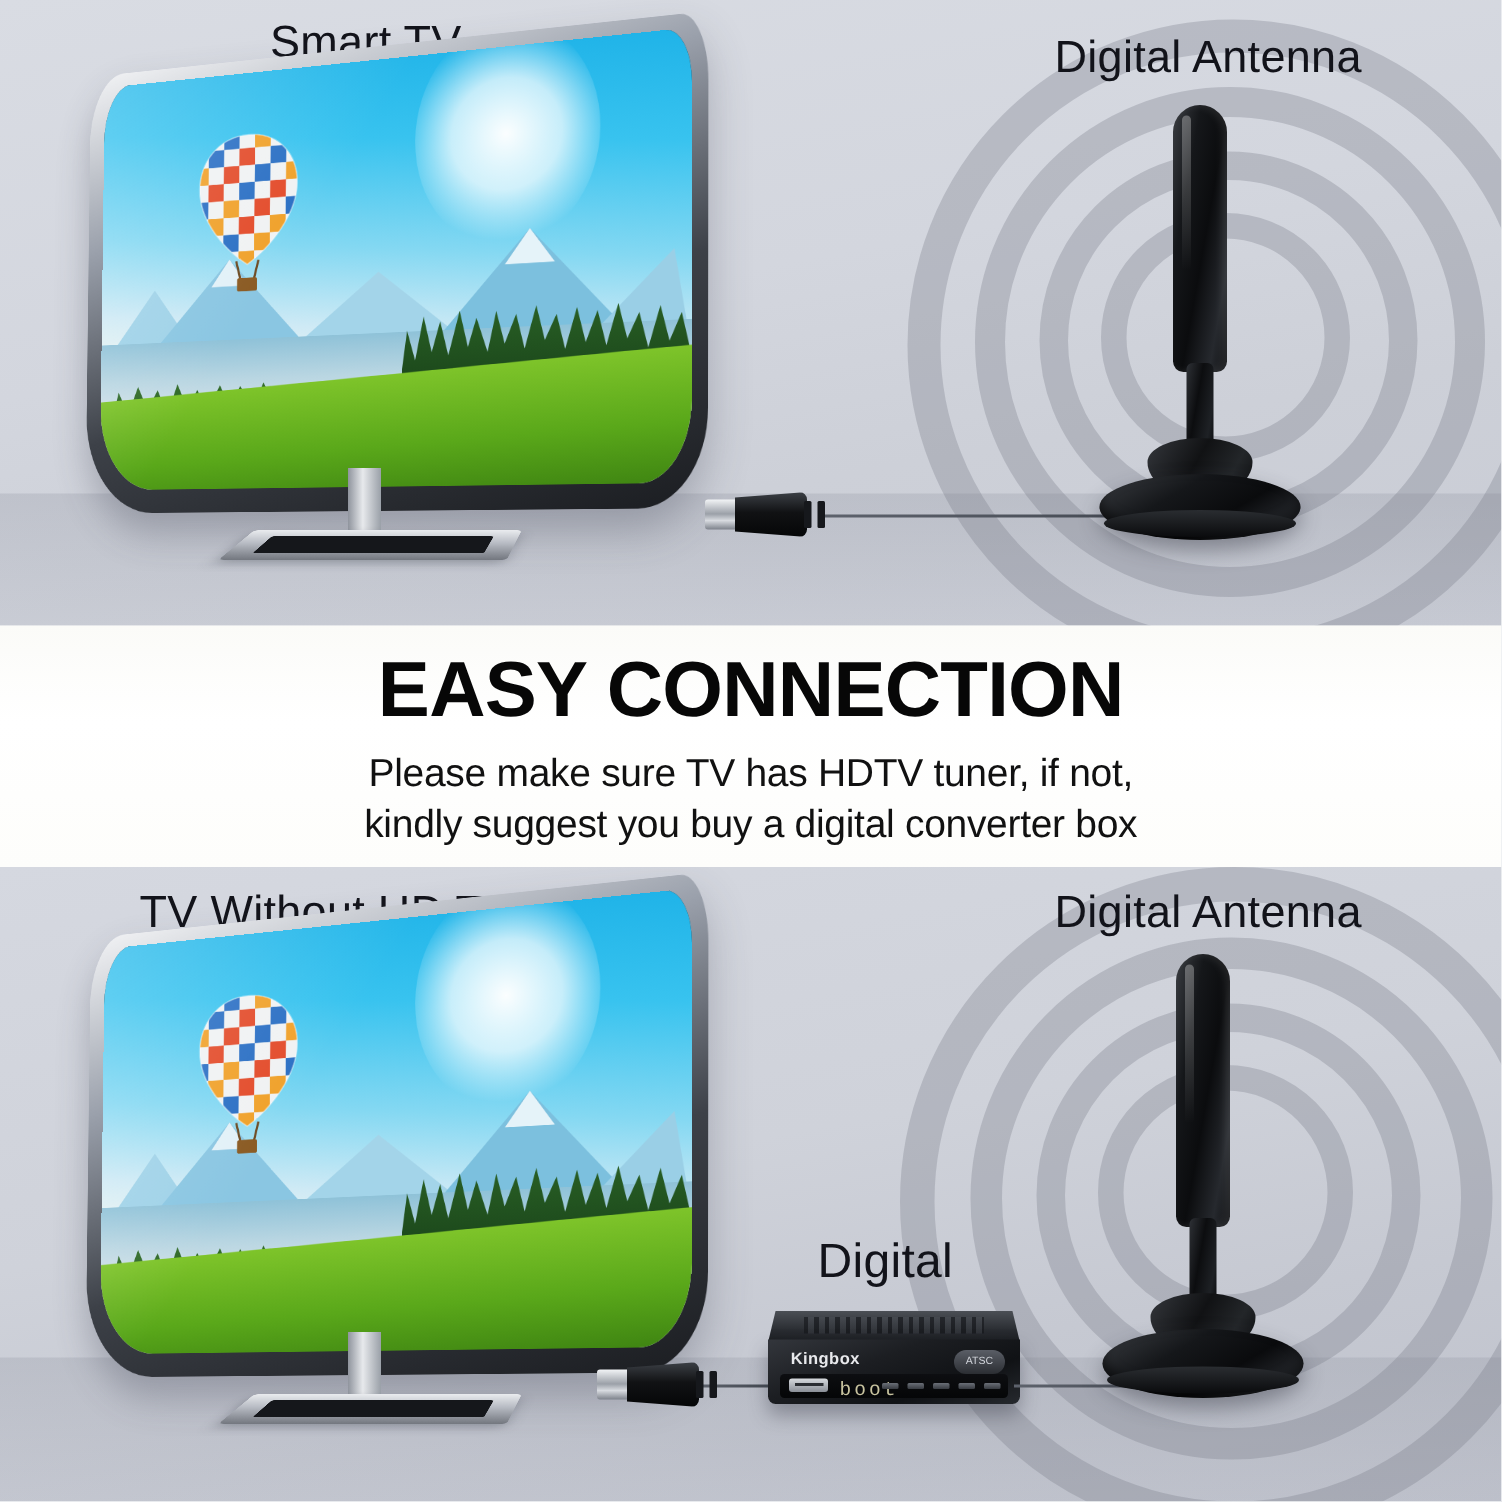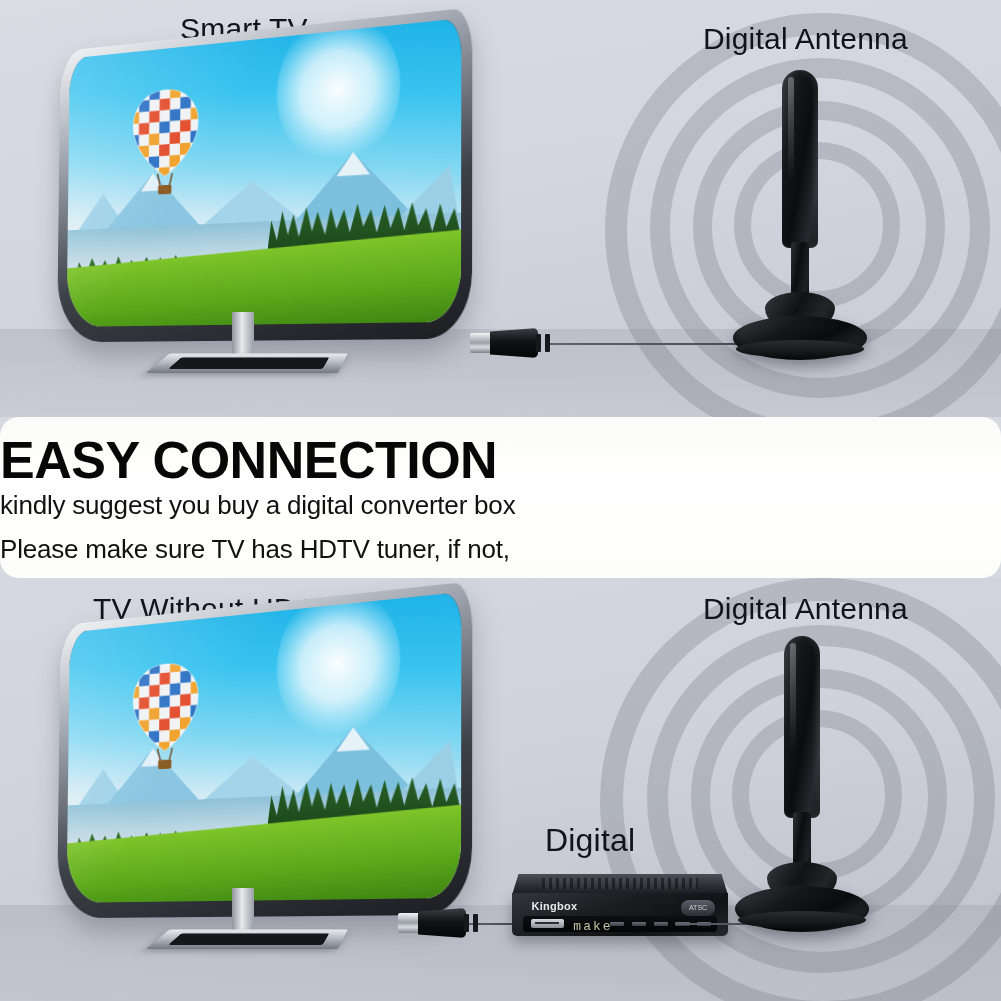--- a/index.html
+++ b/index.html
@@ -13,21 +13,21 @@
   #panel-bottom{top:578px;height:423px;
     background:linear-gradient(170deg,#d5d8e0 0%,#cfd2da 45%,#c6c9d2 72%,#bfc2cc 100%);}
   .floor{position:absolute;left:0;width:1001px;bottom:0;
     background:linear-gradient(180deg,rgba(150,154,166,.30),rgba(172,176,188,.12));}
   #panel-top .floor{height:88px;}
   #panel-bottom .floor{height:96px;}
 
   
   #band{position:absolute;left:0;top:417px;width:1001px;height:161px;
     background:linear-gradient(180deg,#fbfbf8 0%,#ffffff 40%,#fdfdfb 100%);
-    border-radius:19px;}
+    text-align:center;}
   #band-title{font-size:52px;font-weight:bold;letter-spacing:-.5px;color:#070707;
     margin-top:16px;line-height:1.05;}
   #band-sub1,#band-sub2{font-size:26px;color:#111;line-height:1.32;letter-spacing:-.2px;}
   #band-sub1{margin-top:10px;}
 
   
   .label{position:absolute;font-size:30px;color:#12131a;letter-spacing:.2px;white-space:nowrap;}
   #label-smart-tv{left:180px;top:12px;}
   #label-antenna-top{left:703px;top:22px;}
   #label-tv-no-tuner{left:93px;top:592px;}
@@ -248,22 +248,22 @@
       <div class="ant-rod" style="top:0;width:36px;height:178px;"></div>
       <div class="ant-neck" style="top:172px;width:18px;height:62px;"></div>
       <div class="ant-hub" style="top:222px;width:70px;height:40px;"></div>
       <div class="ant-base" style="top:246px;width:134px;height:44px;"></div>
       <div class="ant-base-rim" style="top:270px;width:128px;height:18px;"></div>
     </div>
   </div>
 
   <div id="band">
     <div id="band-title">EASY CONNECTION</div>
+    <div id="band-sub1">Please make sure TV has HDTV tuner, if not,</div>
     <div id="band-sub2">kindly suggest you buy a digital converter box</div>
-    <div id="band-sub1">Please make sure TV has HDTV tuner, if not,</div>
   </div>
 
   <div class="panel" id="panel-bottom">
     <div class="floor"></div>
 
     <div class="rings" style="left:800px;top:200px;">
       <div class="ring" style="left:-200px;top:-200px;width:400px;height:400px;border-width:23px;"></div>
       <div class="ring" style="left:-153px;top:-153px;width:306px;height:306px;border-width:21px;"></div>
       <div class="ring" style="left:-109px;top:-109px;width:218px;height:218px;border-width:19px;"></div>
       <div class="ring" style="left:-68px;top:-68px;width:136px;height:136px;border-width:17px;"></div>
@@ -348,34 +348,34 @@
     </div>
 
     <div class="cable" style="left:465px;top:345px;width:55px;"></div>
     <div class="conn" style="left:398px;top:328px;width:86px;height:34px;">
       <div class="conn-tip" style="width:24px;height:20px;"></div>
       <div class="conn-body" style="left:20px;width:48px;height:30px;"></div>
       <div class="conn-ridge" style="left:66px;width:5px;height:18px;"></div>
       <div class="conn-ridge" style="left:75px;width:5px;height:18px;"></div>
     </div>
 
-    <div id="converter" style="left:512px;top:296px;width:168px;height:62px;padding-left:48px;">
+    <div id="converter" style="left:512px;top:296px;width:168px;height:62px;">
       <div class="box-top">
         <div class="vents"></div>
       </div>
       <div class="box-face">
         <div class="brand">Kingbox</div>
         <div class="badge">
           <span>ATSC</span>
         </div>
         <div class="strip">
           <div class="usb">
             <div class="usb-slot"></div>
           </div>
-          <div class="vfd">make</div>
+          <div class="vfd">boot</div>
           <div class="btn-row">
             <i></i>
             <i></i>
             <i></i>
             <i></i>
             <i></i>
           </div>
         </div>
       </div>
     </div>

